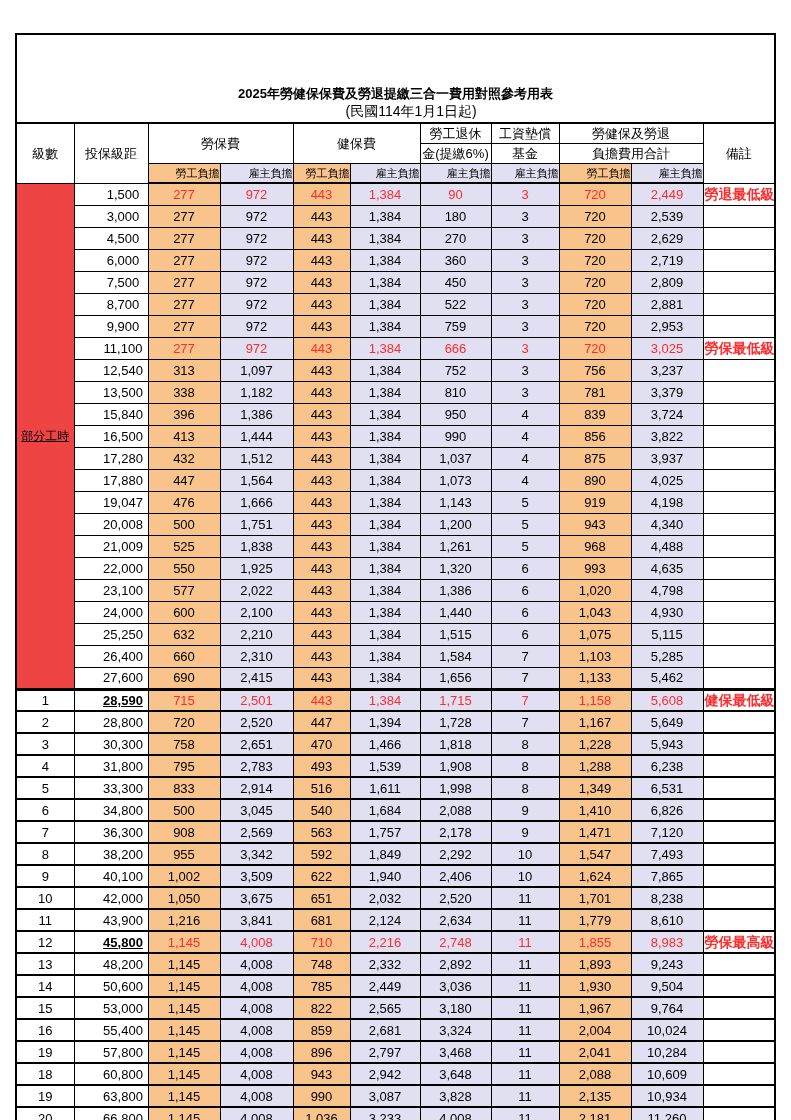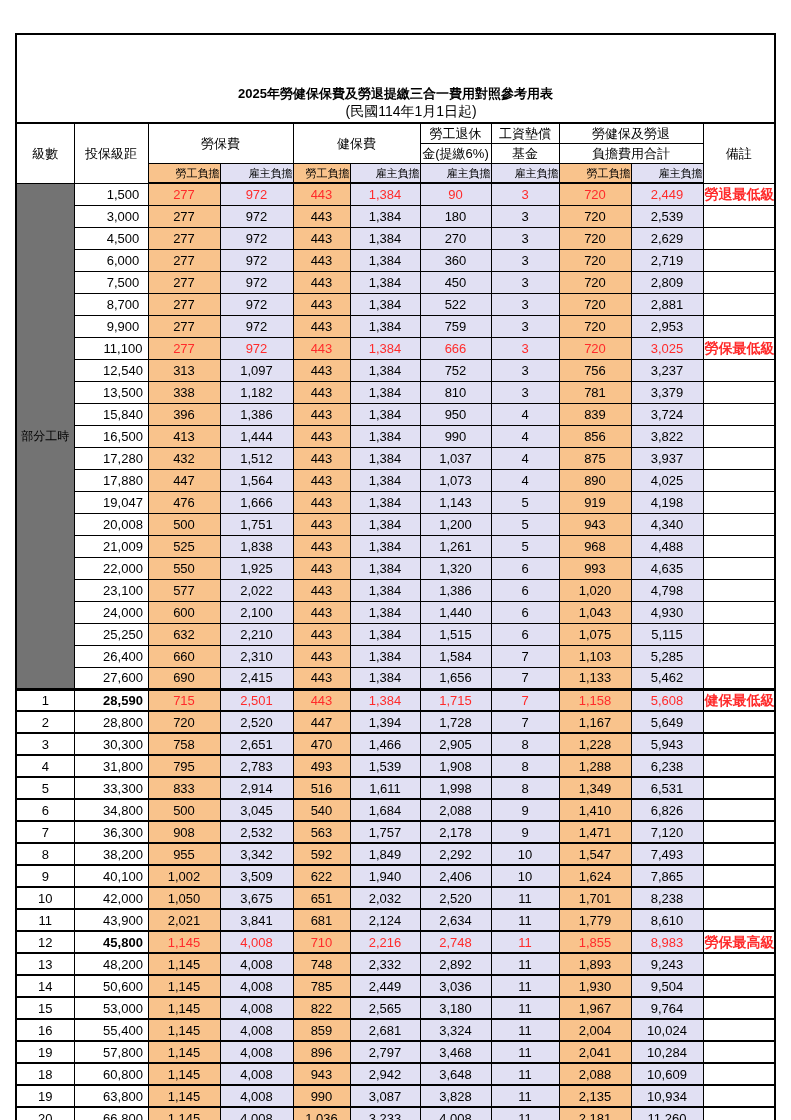--- a/index.html
+++ b/index.html
@@ -33,23 +33,23 @@
   .t1{font-size:13px;font-weight:bold;line-height:1.35;margin-top:48px;}
   .t2{font-size:14px;font-weight:normal;line-height:1.25;padding-left:31px;}
   tr.hA td,tr.hB td{height:19px;font-size:13px;}
   tr.hC td{height:18px;font-size:11px;border-bottom:2px solid var(--border);text-align:right;}
   .bg-o{background:var(--emp-bg);}
   .bg-l{background:var(--er-bg);}
   tbody tr{height:22px;}
   tbody td.c-level{font-size:13px;background:#fff;}
   tbody td.c-bracket{font-size:13px;background:#fff;padding-left:24px;}
   tbody td.c-remark{font-size:14px;font-weight:bold;color:var(--red);background:#fff;padding:0 1px;}
-  tbody td.part-label{font-size:12px;background:#737373;}
+  tbody td.part-label{font-size:12px;background:#ef4444;text-decoration:underline;}
   tr.red-row td.num{color:var(--red);}
-  td.bold-v{font-weight:bold;}
+  td.bold-v{font-weight:bold;text-decoration:underline;}
   tbody tr.sec2 td{border-top-width:2px;}
   tbody tr.sec2-first td{border-top-width:3px;}
 </style>
 </head>
 <body>
 
 <table class="sheet">
   <colgroup>
     <col style="width:58px">
       <col style="width:74px">
@@ -400,21 +400,21 @@
         <td class="num bg-l">5,649</td>
         <td class="c-remark"></td>
       </tr>
       <tr class="sec2">
         <td class="c-level">3</td>
         <td class="c-bracket">30,300</td>
         <td class="num bg-o">758</td>
         <td class="num bg-l">2,651</td>
         <td class="num bg-o">470</td>
         <td class="num bg-l">1,466</td>
-        <td class="num bg-l">2,905</td>
+        <td class="num bg-l">1,818</td>
         <td class="num bg-l">8</td>
         <td class="num bg-o">1,228</td>
         <td class="num bg-l">5,943</td>
         <td class="c-remark"></td>
       </tr>
       <tr class="sec2">
         <td class="c-level">4</td>
         <td class="c-bracket">31,800</td>
         <td class="num bg-o">795</td>
         <td class="num bg-l">2,783</td>
@@ -449,21 +449,21 @@
         <td class="num bg-l">2,088</td>
         <td class="num bg-l">9</td>
         <td class="num bg-o">1,410</td>
         <td class="num bg-l">6,826</td>
         <td class="c-remark"></td>
       </tr>
       <tr class="sec2">
         <td class="c-level">7</td>
         <td class="c-bracket">36,300</td>
         <td class="num bg-o">908</td>
-        <td class="num bg-l">2,532</td>
+        <td class="num bg-l">2,569</td>
         <td class="num bg-o">563</td>
         <td class="num bg-l">1,757</td>
         <td class="num bg-l">2,178</td>
         <td class="num bg-l">9</td>
         <td class="num bg-o">1,471</td>
         <td class="num bg-l">7,120</td>
         <td class="c-remark"></td>
       </tr>
       <tr class="sec2">
         <td class="c-level">8</td>
@@ -500,21 +500,21 @@
         <td class="num bg-l">2,032</td>
         <td class="num bg-l">2,520</td>
         <td class="num bg-l">11</td>
         <td class="num bg-o">1,701</td>
         <td class="num bg-l">8,238</td>
         <td class="c-remark"></td>
       </tr>
       <tr class="sec2">
         <td class="c-level">11</td>
         <td class="c-bracket">43,900</td>
-        <td class="num bg-o">2,021</td>
+        <td class="num bg-o">1,216</td>
         <td class="num bg-l">3,841</td>
         <td class="num bg-o">681</td>
         <td class="num bg-l">2,124</td>
         <td class="num bg-l">2,634</td>
         <td class="num bg-l">11</td>
         <td class="num bg-o">1,779</td>
         <td class="num bg-l">8,610</td>
         <td class="c-remark"></td>
       </tr>
       <tr class="red-row sec2">

